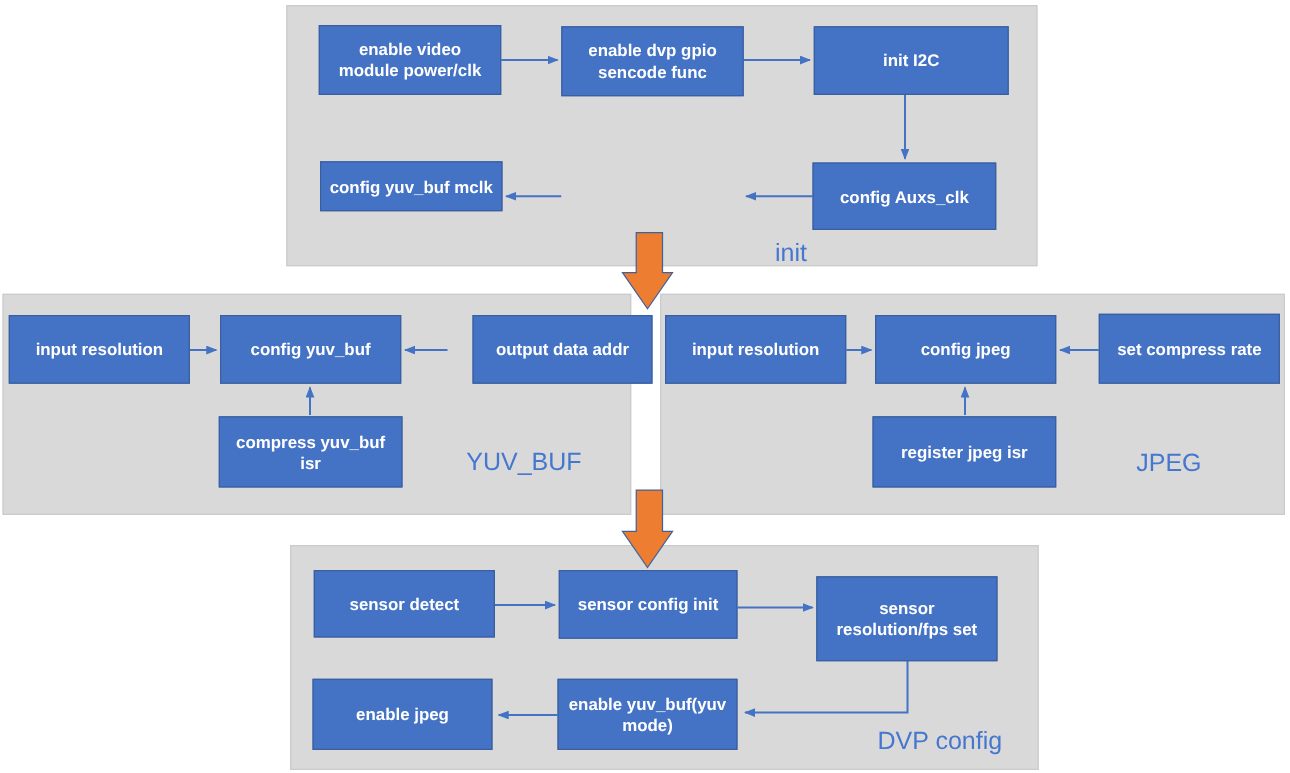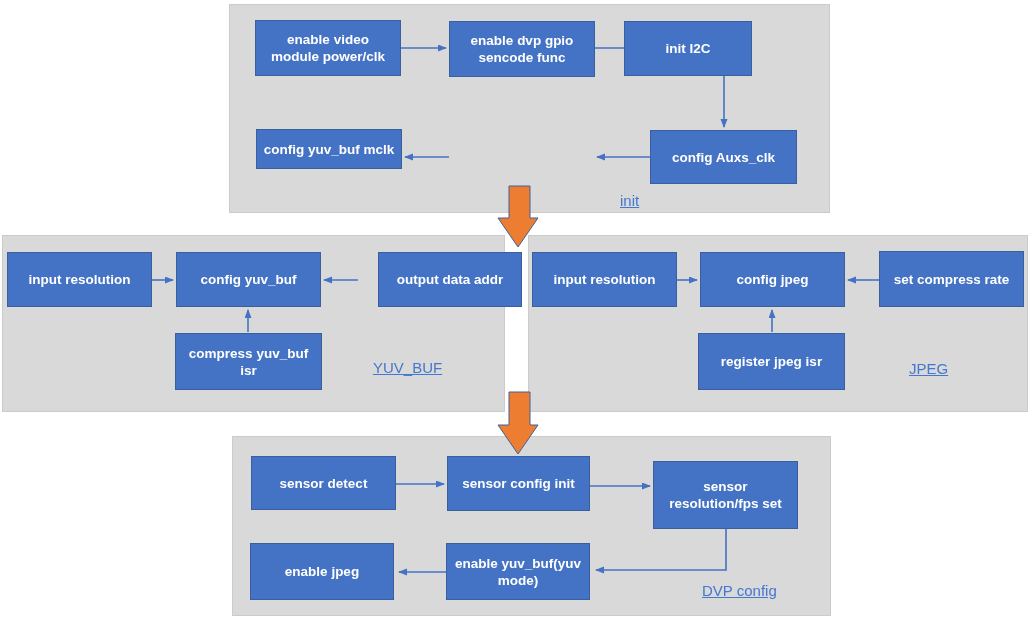--- a/index.html
+++ b/index.html
@@ -23,24 +23,23 @@
     background: #ffffff;
     overflow: hidden;
   }
   .section {
     position: absolute;
     background: var(--section-bg, #d9d9d9);
     border: 1px solid var(--section-border, #cbcbcb);
   }
   .sec-label {
     position: absolute;
-    font-size: 15px;
+    font-size: 20px;
     color: var(--label-text, #4577cf);
     white-space: nowrap;
-    text-decoration: underline;
   }
   .node {
     position: absolute;
     background: var(--node-fill, #4472c4);
     border: 1px solid var(--node-border, #3a5f9e);
     color: var(--node-text, #ffffff);
     font-size: 13.5px;
     font-weight: 700;
     line-height: 17px;
     text-align: center;
@@ -110,21 +109,21 @@
     <line x1="446" y1="572" x2="399" y2="572" marker-end="url(#ah)"></line>
 
     <polygon class="big-arrow" points="509,186 530,186 530,218 538,218 518,247 498,218 509,218"></polygon>
     <polygon class="big-arrow" points="509,392 530,392 530,425 538,425 518,454 498,425 509,425"></polygon>
   </svg>
 
   <div class="node" style="left:255px; top:20px; width:146px; height:56px">enable video
 module power/clk</div>
   <div class="node" style="left:449px; top:21px; width:146px; height:56px">enable dvp gpio
 sencode func</div>
-  <div class="node" style="left:624px; top:21px; width:128px; height:55px">init I2C</div>
+  <div class="node" style="left:651px; top:21px; width:156px; height:55px">init I2C</div>
   <div class="node" style="left:650px; top:130px; width:147px; height:54px">config Auxs_clk</div>
   <div class="node" style="left:256px; top:129px; width:146px; height:40px">config yuv_buf mclk</div>
 
   <div class="node" style="left:7px; top:252px; width:145px; height:55px">input resolution</div>
   <div class="node" style="left:176px; top:252px; width:145px; height:55px">config yuv_buf</div>
   <div class="node" style="left:378px; top:252px; width:144px; height:55px">output data addr</div>
   <div class="node" style="left:175px; top:333px; width:147px; height:57px">compress yuv_buf isr</div>
 
   <div class="node" style="left:532px; top:252px; width:145px; height:55px">input resolution</div>
   <div class="node" style="left:700px; top:252px; width:145px; height:55px">config jpeg</div>

